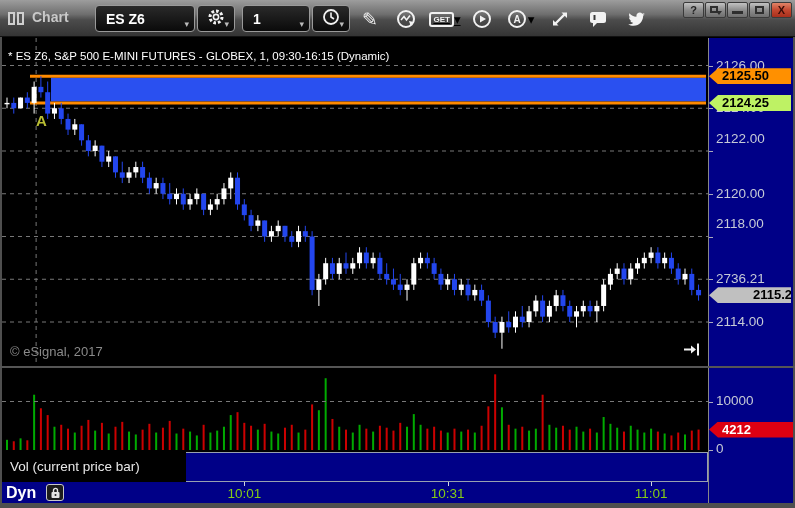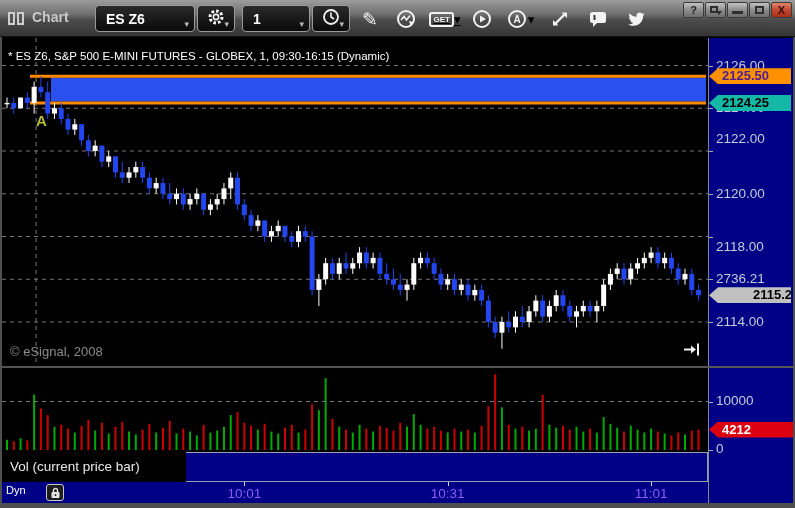--- a/index.html
+++ b/index.html
@@ -47,24 +47,24 @@
   .axlab{position:absolute;left:7px;height:16px;font-size:13.5px;color:#c6cad6;white-space:nowrap;}
   .axtick{position:absolute;left:0;width:4px;height:1px;background:#aab;}
   .tag{position:absolute;left:0;height:16px;line-height:16px;font-size:13px;font-weight:bold;
        padding-left:13px;clip-path:polygon(0 50%,9px 0,100% 0,100% 100%,9px 100%);white-space:nowrap;}
   .labelrow-black{position:absolute;left:2px;top:452px;width:196px;height:30px;background:#000;}
   .vollabel{position:absolute;left:8px;top:7px;font-size:13.5px;color:#e8e8e8;}
   .volclose{position:absolute;right:6px;top:2px;font-size:10px;color:#fff;}
   .labelrow-blue{position:absolute;left:186px;top:452px;width:522px;height:30px;background:#000087;
        border:1px solid #98a0b0;border-left:none;}
   .timerow{position:absolute;left:2px;top:482px;width:706px;height:21px;background:#000087;}
-  .dyn{position:absolute;left:4px;top:2px;font-size:11px;font-weight:normal;color:#fff;}
+  .dyn{position:absolute;left:4px;top:2px;font-size:16px;font-weight:bold;color:#fff;}
   .lockbox{position:absolute;left:44px;top:2px;width:18px;height:17px;background:#1c1c1c;
        border:1px solid #c8c8c8;border-radius:3px;display:flex;align-items:center;justify-content:center;}
-  .tlab{position:absolute;top:4px;font-size:13.5px;color:#8b5cf6;transform:translateX(-50%);}
+  .tlab{position:absolute;top:4px;font-size:13.5px;color:#84cc16;transform:translateX(-50%);}
   .ttick{position:absolute;top:0;width:1px;height:4px;background:#cfd4e0;}
   
   .fr-l{position:absolute;left:0;top:37px;width:2px;height:471px;background:#4f4f4f;}
   .fr-r{position:absolute;left:793px;top:37px;width:2px;height:471px;background:#4f4f4f;}
   .fr-b{position:absolute;left:0;top:503px;width:795px;height:5px;background:#4f4f4f;}
 </style>
 </head>
 <body>
 
 <div class="win">
@@ -403,21 +403,21 @@
         <rect x="673.72" y="230.5625" width="5" height="10.6875" fill="#2346ee"></rect>
         <line x1="683" x2="683" y1="230.5625" y2="246.59375" stroke="#ffffff" stroke-width="1"></line>
         <rect x="680.5" y="235.90625" width="5" height="5.34375" fill="#ffffff"></rect>
         <line x1="689.78" x2="689.78" y1="230.5625" y2="257.28125" stroke="#2346ee" stroke-width="1"></line>
         <rect x="687.28" y="235.90625" width="5" height="16.03125" fill="#2346ee"></rect>
         <line x1="696.5600000000001" x2="696.5600000000001" y1="246.59375" y2="262.625" stroke="#2346ee" stroke-width="1"></line>
         <rect x="694.0600000000001" y="251.9375" width="5" height="5.34375" fill="#2346ee"></rect>
         <text x="33.9" y="88.38749999999806" fill="#b9bd33" font-size="15" font-weight="bold">A</text>
       </svg>
     <div class="chead">* ES Z6, S&amp;P 500 E-MINI FUTURES - GLOBEX, 1, 09:30-16:15 (Dynamic)</div>
-    <div class="copyright">© eSignal, 2008</div>
+    <div class="copyright">© eSignal, 2017</div>
     <span class="gotoend">
       <svg width="17" height="15" viewBox="0 0 17 15">
         <path d="M1 7.5 H10" stroke="#f2f2f2" stroke-width="2"></path>
         <path d="M8 3.5 L13 7.5 L8 11.5 Z" fill="#f2f2f2"></path>
         <rect x="14" y="1.5" width="2" height="12" fill="#f2f2f2"></rect>
       </svg>
     </span>
   </div>
 
   <div class="volpane">
@@ -533,28 +533,28 @@
 
   <div class="axis" id="axis-col">
       <div class="axlab" style="top: 19.5px;">2126.00</div>
       <div class="axtick" style="top: 27.5px;"></div>
       <div class="axlab" style="top: 62.25px;">2124.00</div>
       <div class="axtick" style="top: 70.25px;"></div>
       <div class="axlab" style="top: 93px;">2122.00</div>
       <div class="axtick" style="top: 113px;"></div>
       <div class="axlab" style="top: 147.75px;">2120.00</div>
       <div class="axtick" style="top: 155.75px;"></div>
-      <div class="axlab" style="top: 201px;">2118.00</div>
+      <div class="axlab" style="top: 178px;">2118.00</div>
       <div class="axtick" style="top: 198.5px;"></div>
       <div class="axlab" style="top: 233.25px;">2736.21</div>
       <div class="axtick" style="top: 241.25px;"></div>
       <div class="axlab" style="top: 276px;">2114.00</div>
       <div class="axtick" style="top: 284px;"></div>
-      <div class="tag" style="top: 30.1875px; width: 82px; background: rgb(255, 144, 0); color: #4c1d95;">2125.50</div>
-      <div class="tag" style="top: 56.9062px; width: 82px; background: #14b8a6; color: rgb(0, 0, 0);">2124.25</div>
+      <div class="tag" style="top: 30.1875px; width: 82px; background: rgb(255, 144, 0); color: #000000;">2125.50</div>
+      <div class="tag" style="top: 56.9062px; width: 82px; background: #bef264; color: rgb(0, 0, 0);">2124.25</div>
       <div class="tag" style="top: 249.281px; width: 82px; background: rgb(192, 192, 192); color: rgb(0, 0, 0); padding-left: 44px;">2115.25</div>
       <div class="axlab" style="top: 354.5px;">10000</div>
       <div class="axtick" style="top: 363.5px;"></div>
       <div class="axlab" style="top: 403px;">0</div>
       <div class="axtick" style="top: 412px;"></div>
       <div class="tag" style="top: 383.572px; width: 87px; background: rgb(221, 0, 17); color: rgb(255, 255, 255);">4212</div>
     </div>
 
   <div class="labelrow-black">
     <span class="vollabel">Vol (current price bar)</span>

